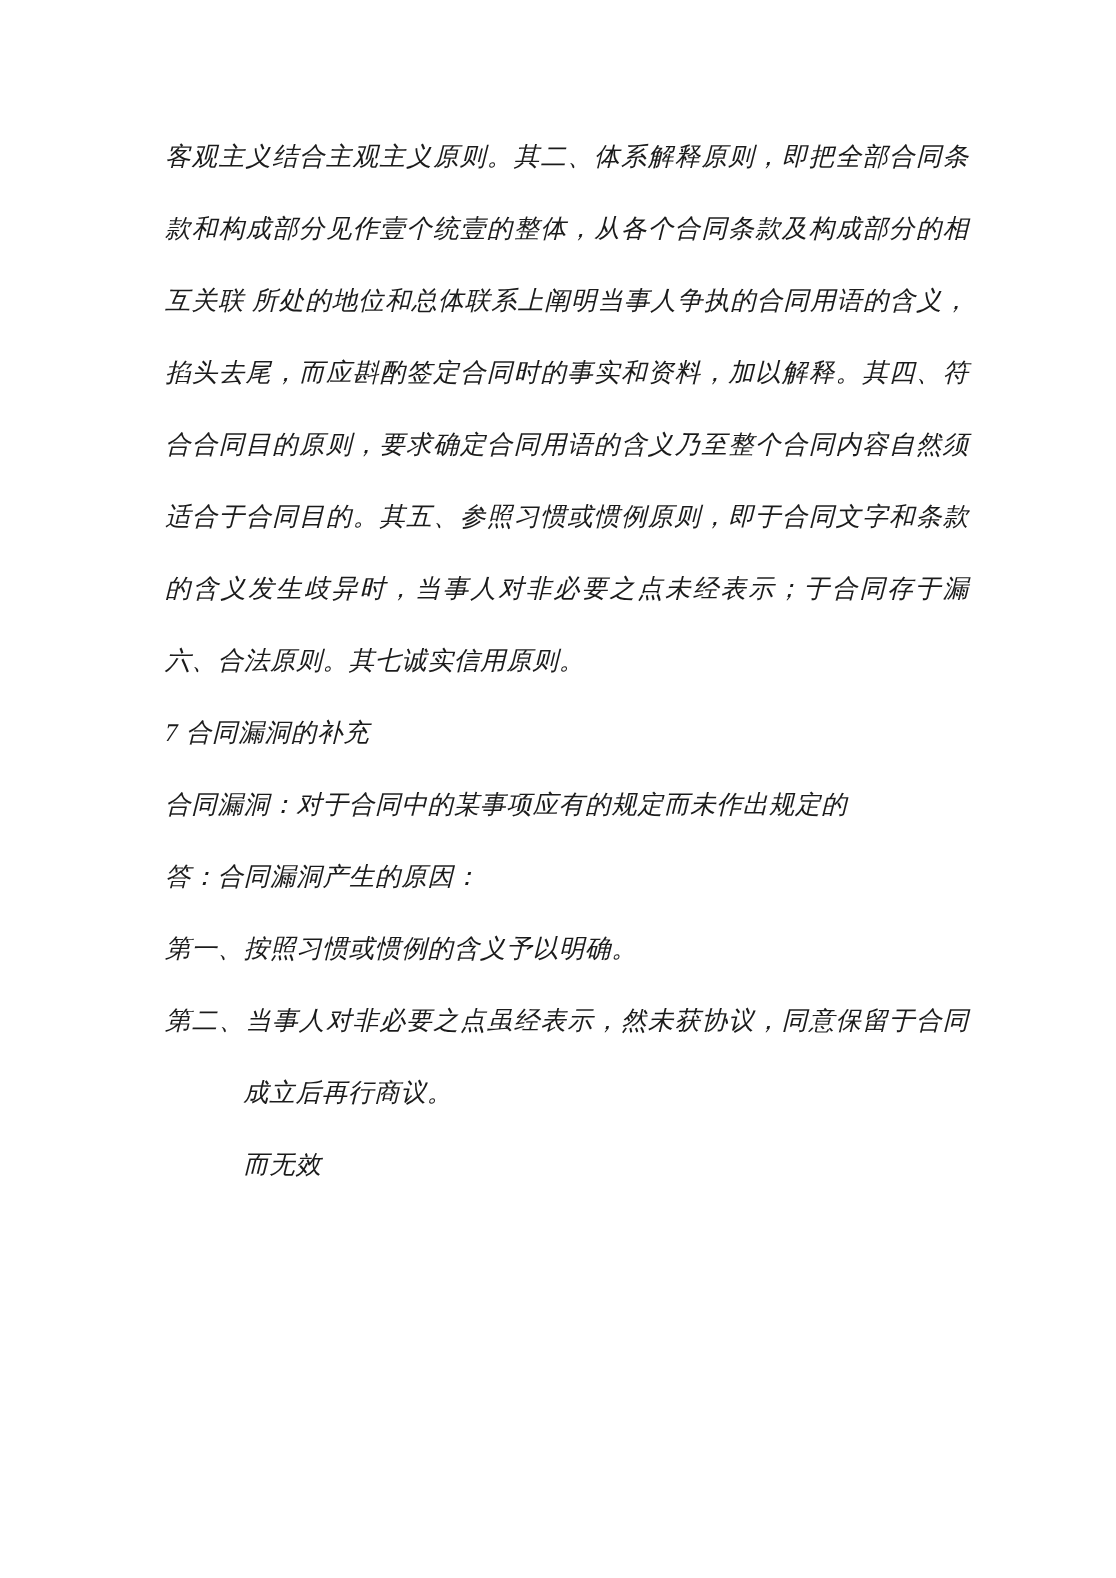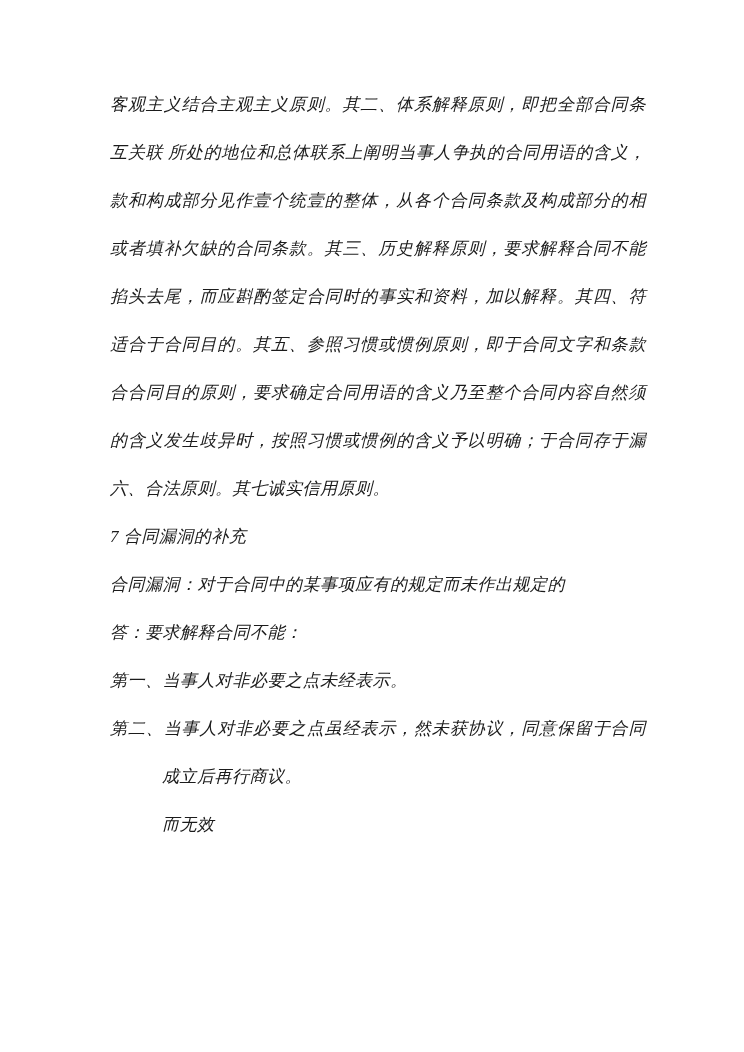--- a/index.html
+++ b/index.html
@@ -41,29 +41,28 @@
   .line.indent3 {
     padding-left: 52px;
   }
 </style>
 </head>
 <body>
 
 <div class="page">
   <div class="text-block">
     <div class="line full">客观主义结合主观主义原则。其二、体系解释原则，即把全部合同条</div>
+    <div class="line full">款和构成部分见作壹个统壹的整体，从各个合同条款及构成部分的相</div>
     <div class="line full">互关联 所处的地位和总体联系上阐明当事人争执的合同用语的含义，</div>
-    <div class="line full">款和构成部分见作壹个统壹的整体，从各个合同条款及构成部分的相</div>
-    <div class="line full">或者填补欠缺的合同条款。其三、历史解释原则，要求解释合同不能</div>
     <div class="line full">掐头去尾，而应斟酌签定合同时的事实和资料，加以解释。其四、符</div>
+    <div class="line full">合合同目的原则，要求确定合同用语的含义乃至整个合同内容自然须</div>
     <div class="line full">适合于合同目的。其五、参照习惯或惯例原则，即于合同文字和条款</div>
-    <div class="line full">合合同目的原则，要求确定合同用语的含义乃至整个合同内容自然须</div>
-    <div class="line full">的含义发生歧异时，按照习惯或惯例的含义予以明确；于合同存于漏</div>
+    <div class="line full">的含义发生歧异时，当事人对非必要之点未经表示；于合同存于漏</div>
     <div class="line">六、合法原则。其七诚实信用原则。</div>
     <div class="line">7 合同漏洞的补充</div>
     <div class="line">合同漏洞：对于合同中的某事项应有的规定而未作出规定的</div>
-    <div class="line">答：要求解释合同不能：</div>
-    <div class="line">第一、当事人对非必要之点未经表示。</div>
+    <div class="line">答：合同漏洞产生的原因：</div>
+    <div class="line">第一、按照习惯或惯例的含义予以明确。</div>
     <div class="line full">第二、当事人对非必要之点虽经表示，然未获协议，同意保留于合同</div>
     <div class="line indent3">成立后再行商议。</div>
     <div class="line indent3">而无效</div>
   </div>
 </div>
 
 </body></html>

